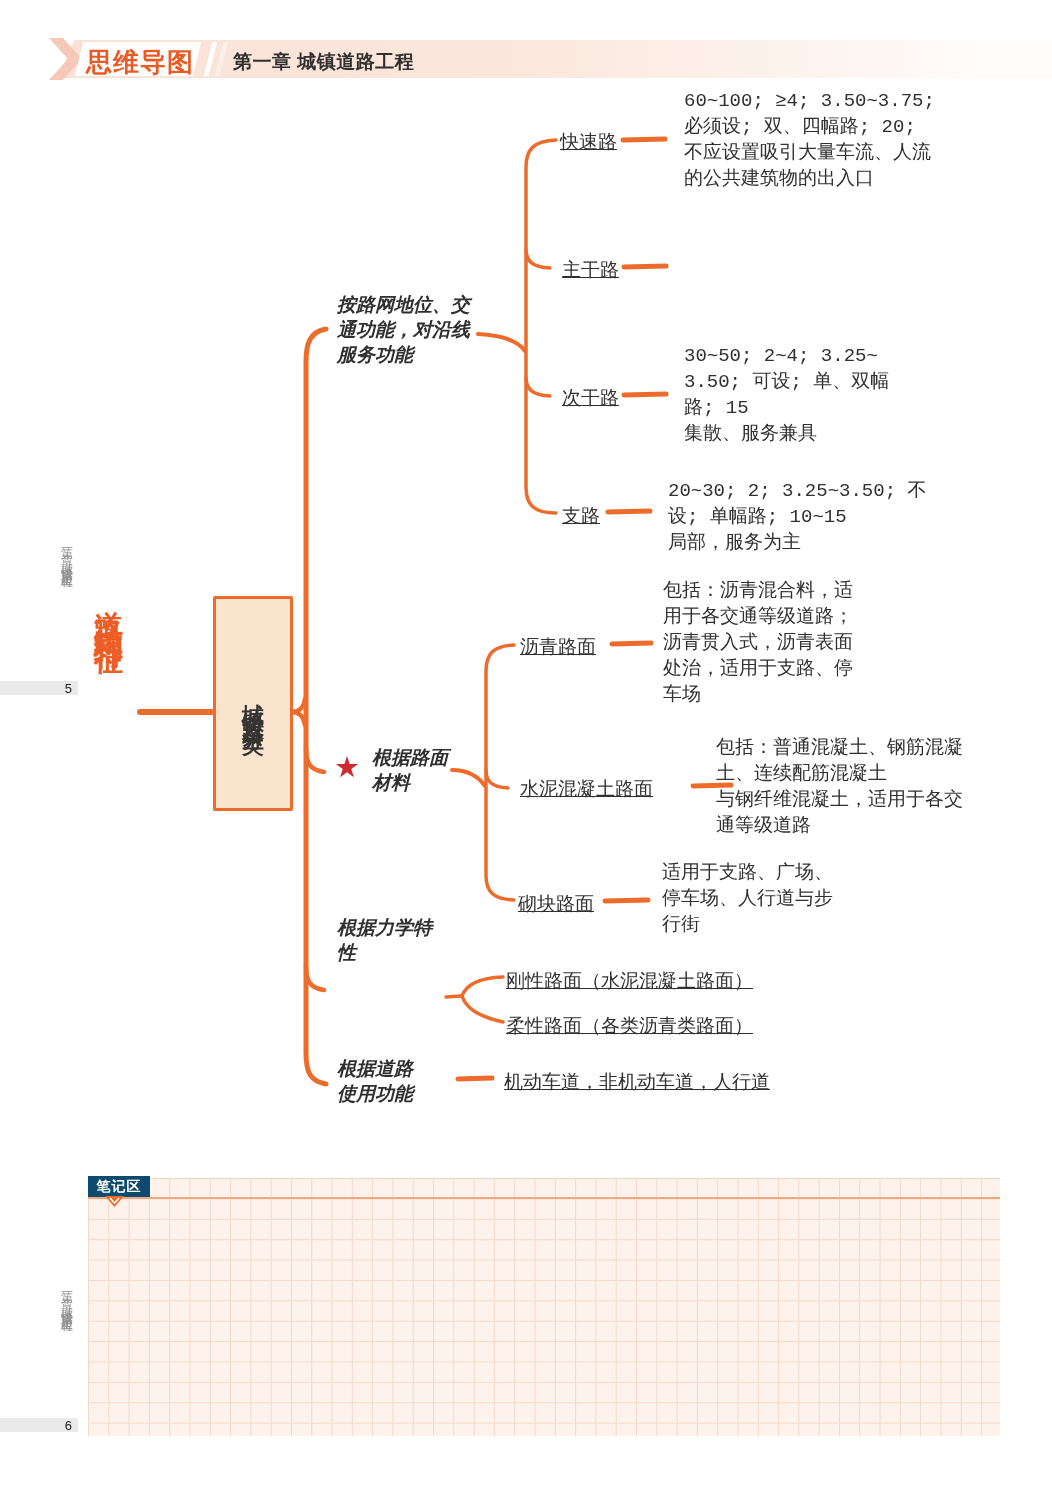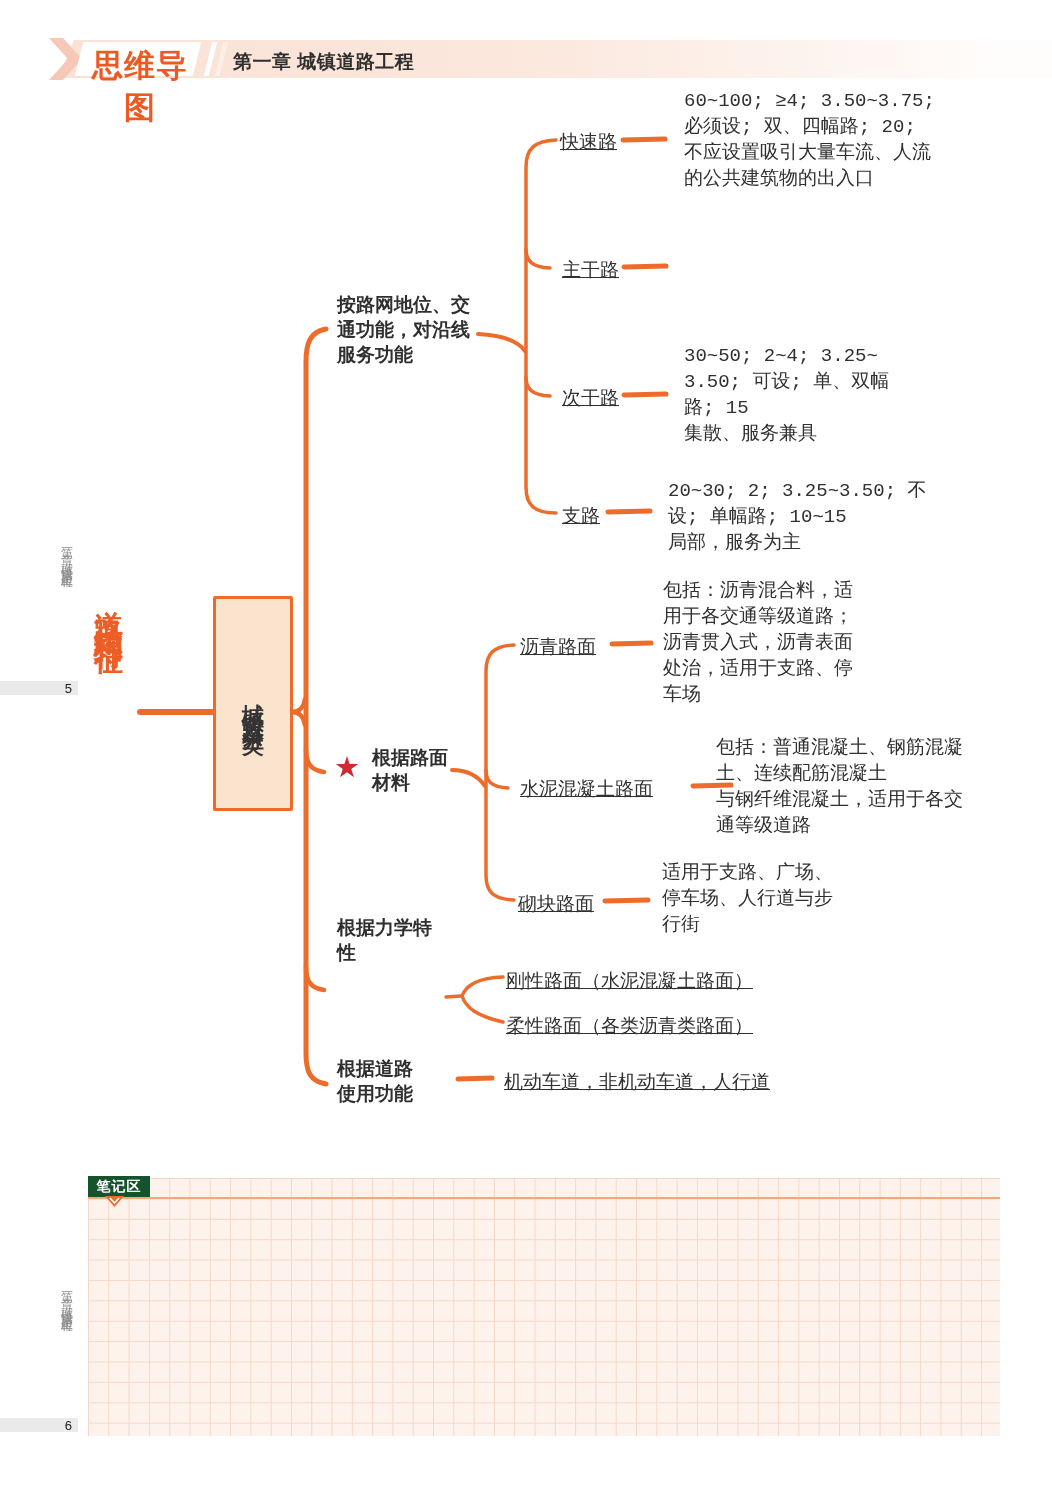--- a/index.html
+++ b/index.html
@@ -11,21 +11,21 @@
 
   
   .banner-bg {
     left:58px; top:40px; width:994px; height:38px;
     background:linear-gradient(to right,#FAE1D5 0%,#FBE7DC 45%,#FDF2EC 72%,#FFFDFC 95%);
     clip-path:polygon(16px 0,100% 0,100% 100%,0 100%);
   }
   .banner-white { left:79px; top:42px; width:118px; height:34px; background:#ffffff; transform:skewX(-14deg); }
   .banner-stripe1 { left:208px; top:42px; width:5px; height:34px; background:#ffffff; transform:skewX(-14deg); }
   .banner-stripe2 { left:219px; top:42px; width:5px; height:34px; background:#FDEEE6; transform:skewX(-14deg); }
-  .banner-badge { left:84px; top:45px; width:112px; text-align:center; font-size:31px; font-weight:700; color:#EC5A24; letter-spacing:1px; }
+  .banner-badge { left:84px; top:45px; width:112px; text-align:center; font-size:26px; font-weight:700; color:#EC5A24; letter-spacing:1px; }
   .banner-chapter { left:233px; top:49px; font-size:19px; font-weight:700; color:#2F2F2F; letter-spacing:0.5px; }
 
   
   .vside {
     writing-mode:vertical-rl; font-size:12px; color:#8C8C8C; letter-spacing:3px; line-height:14px;
   }
   .pagebar {
     background:#EAEAEA; height:14px; display:flex; align-items:center; justify-content:flex-end;
     font-size:13px; color:#222; padding-right:6px; box-sizing:border-box;
   }
@@ -35,37 +35,37 @@
     writing-mode:vertical-rl; font-size:29px; font-weight:700; color:#EC5E26; letter-spacing:7px; line-height:34px;
   }
   .center-box {
     left:213px; top:596px; width:80px; height:215px;
     background:#FBE4CE; border:3px solid #ED6C2B; border-radius:2px;
     display:flex; align-items:center; justify-content:center; box-sizing:border-box;
   }
   .center-box span {
     writing-mode:vertical-rl; font-size:22px; font-weight:700; color:#333; letter-spacing:6px; line-height:24px;
   }
-  .blabel { font-size:19px; font-weight:700; line-height:25px; white-space:pre-line; color:#2F2F2F; }
+  .blabel { font-size:19px; font-weight:700; line-height:25px; white-space:pre-line; color:#2F2F2F;font-style:italic; }
   .sublabel { font-size:19px; color:#303030; white-space:nowrap;text-decoration:underline; }
   .desc { font-size:19px; line-height:26px; white-space:pre-line; color:#303030;font-family:Liberation Mono, monospace; }
   .star { font-size:29px; color:#CC2B31; line-height:30px; }
 
   
   .notes-grid {
     left:88px; top:1178px; width:912px; height:258px;
     background-color:#FDF2EC;
     background-image:
       linear-gradient(to right,#F6D7C5 1px,transparent 1px),
       linear-gradient(to bottom,#F6D7C5 1px,transparent 1px);
     background-size:20.3px 20.4px;
   }
   .notes-topline { left:88px; top:1197px; width:912px; height:2px; background:#F0A87D; }
   .notes-tag {
-    left:88px; top:1176px; width:62px; height:21px; background:#14532d; color:#fff;
+    left:88px; top:1176px; width:62px; height:21px; background:#0c4a6e; color:#fff;
     font-size:14px; font-weight:700; display:flex; align-items:center; justify-content:center; letter-spacing:1px;
   }
   svg { display:block; }
 </style>
 </head>
 <body>
 
 <div class="page">
 
   <div class="abs banner-bg"></div>

